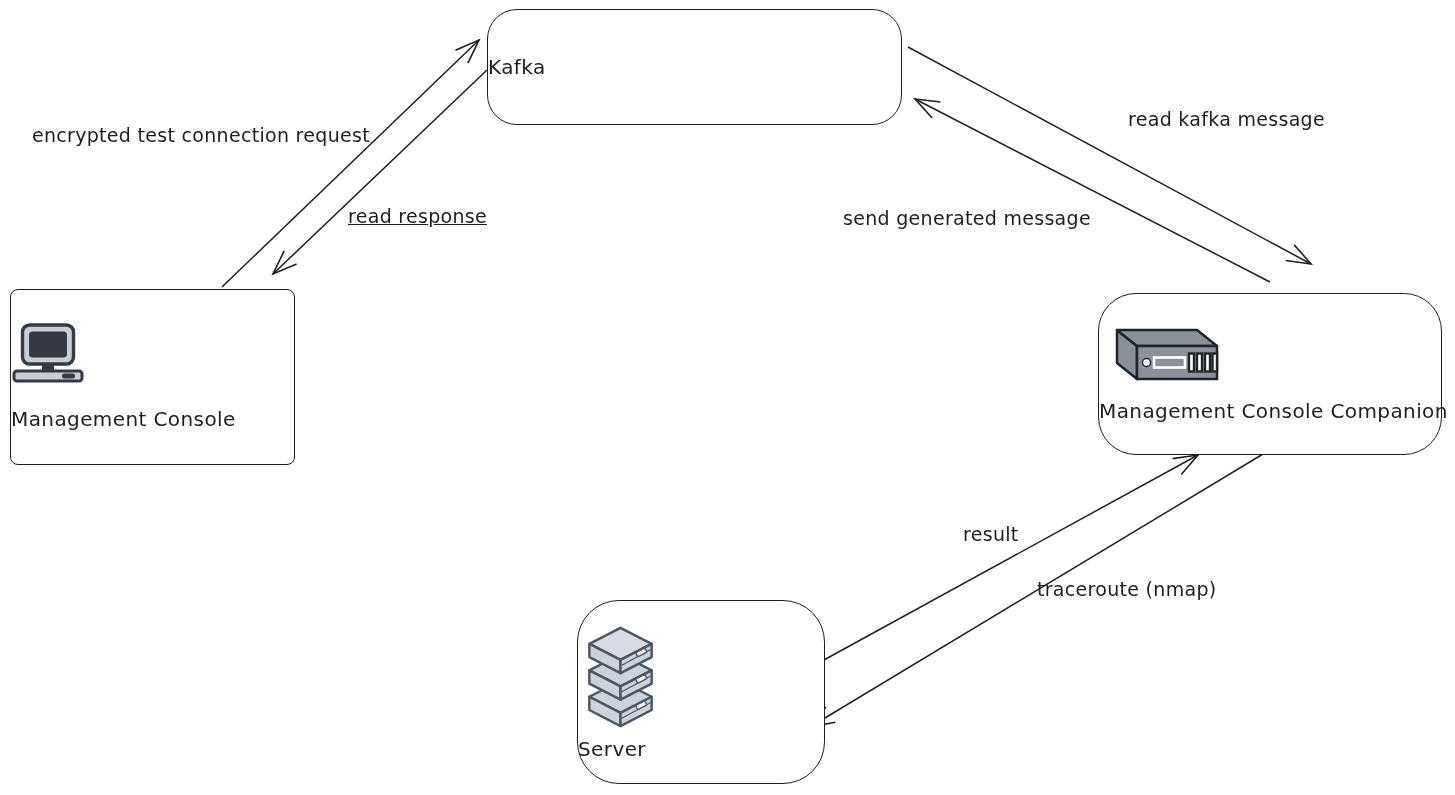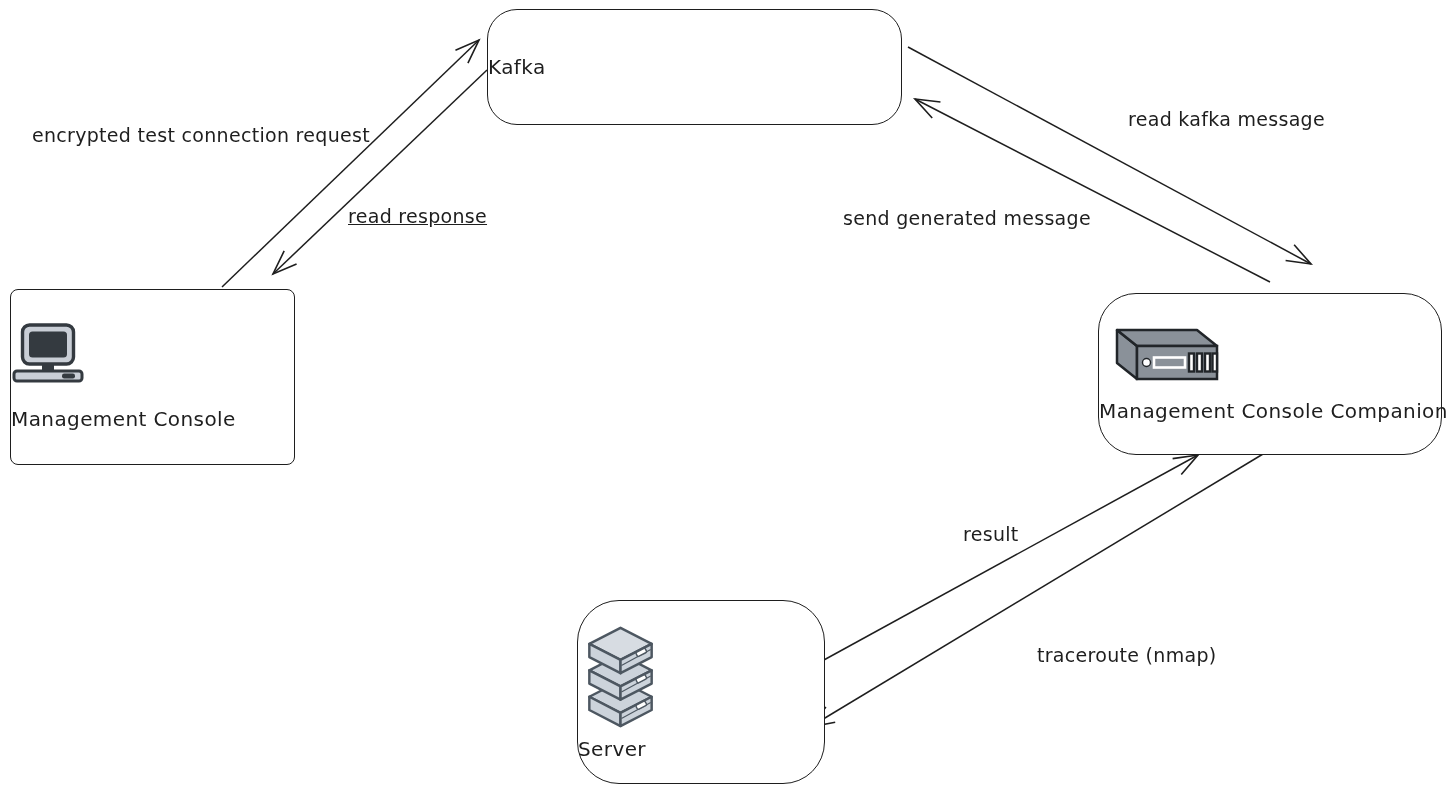--- a/index.html
+++ b/index.html
@@ -43,21 +43,21 @@
     font-size: 19px;
     letter-spacing: 0.3px;
     white-space: nowrap;
     color: #1e1e1e;
   }
   .lbl-etcr   { left: 32px;   top: 124px; text-align: right; }
   .lbl-rr     { left: 348px;  top: 205px; text-decoration: underline; }
   .lbl-rkm    { left: 1128px; top: 108px; text-align: center; }
   .lbl-sgm    { left: 843px;  top: 207px; }
   .lbl-result { left: 963px;  top: 523px; text-align: center; }
-  .lbl-trace  { left: 1037px; top: 644px; text-align: center; }
+  .lbl-trace  { left: 1037px; top: 578px; text-align: center; }
   .icon { display: block; }
 </style>
 </head>
 <body>
 
 <div class="canvas">
 
   <svg class="edges-layer" width="1455" height="795" viewBox="0 0 1455 795">
     <defs>
       <marker id="arrowhead" markerUnits="userSpaceOnUse" markerWidth="34" markerHeight="24" refX="27" refY="12" orient="auto">

